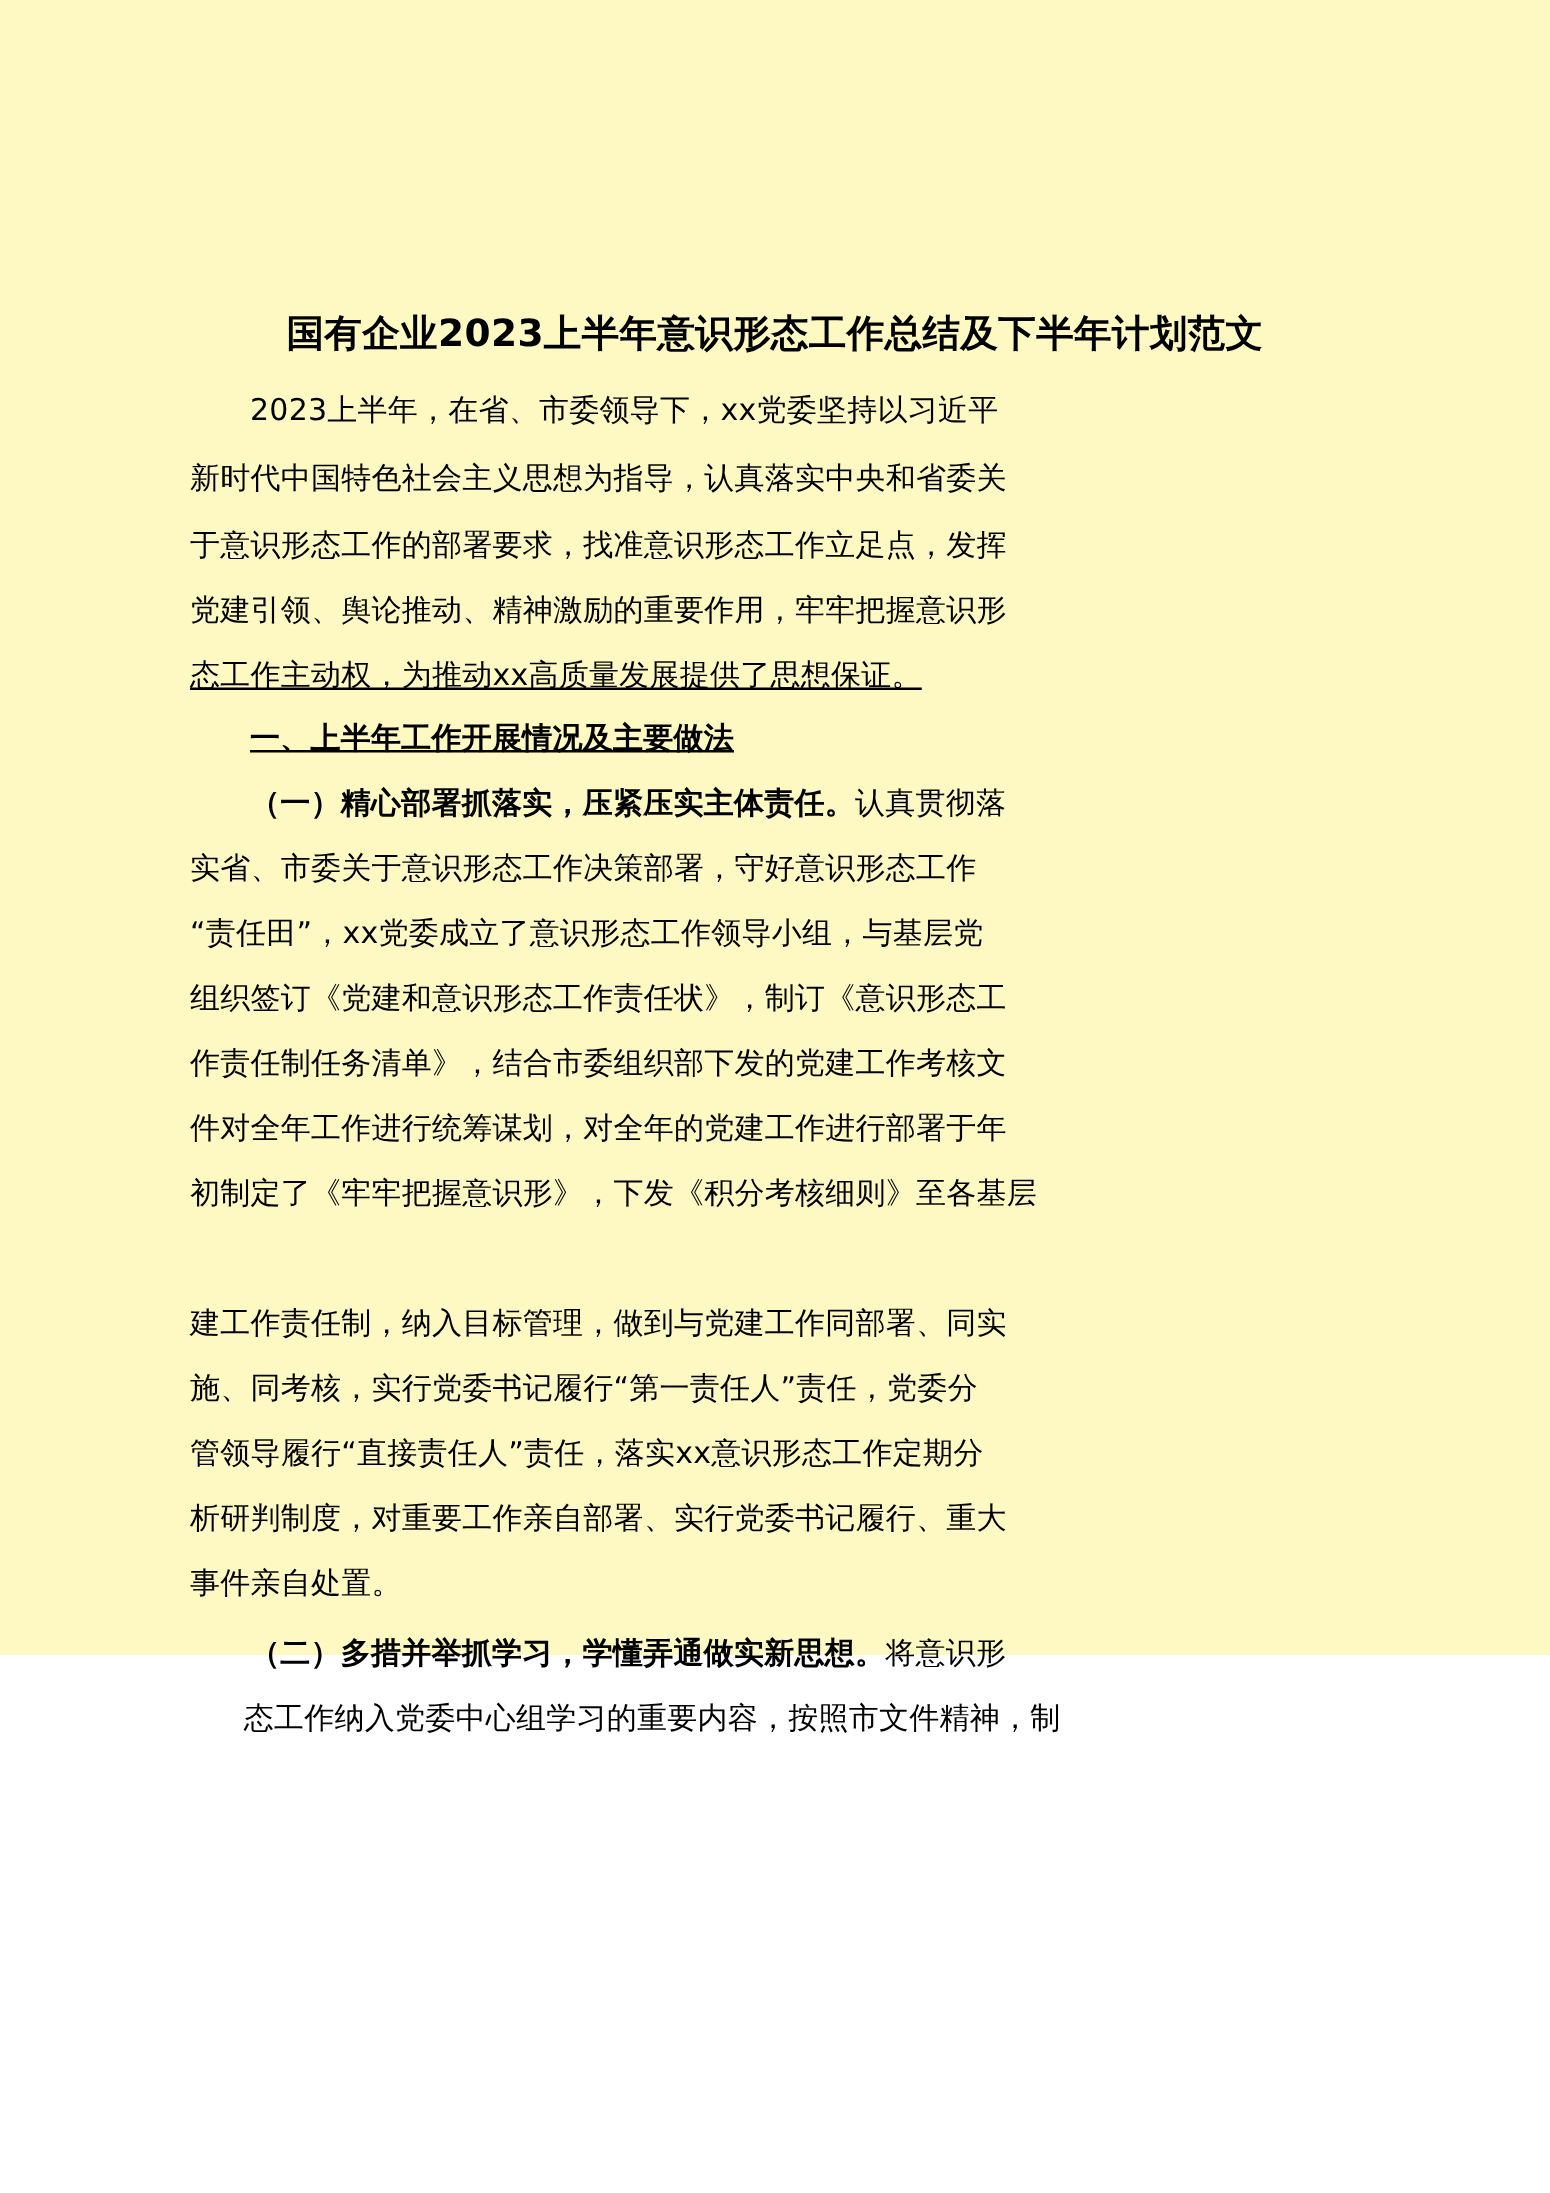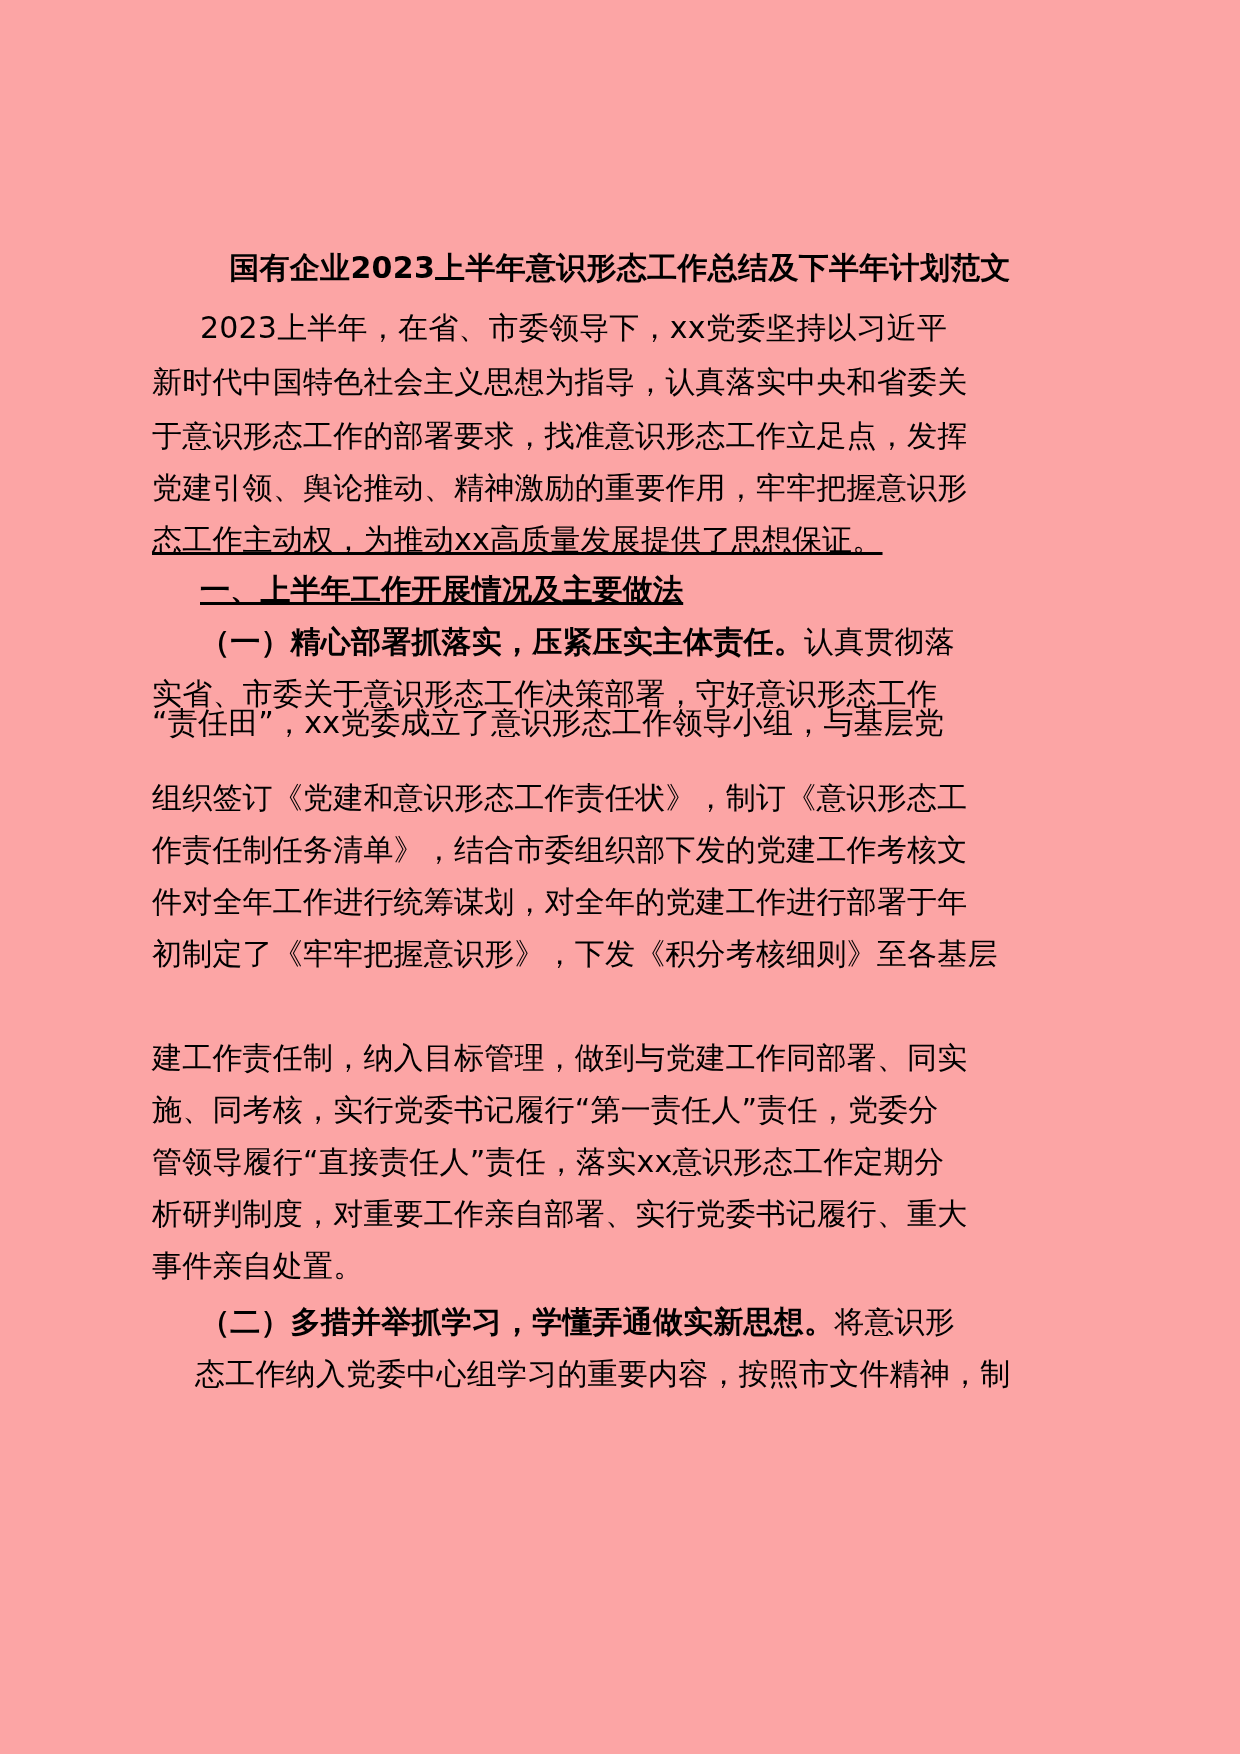--- a/index.html
+++ b/index.html
@@ -13,39 +13,39 @@
       position: relative;
       overflow: hidden;
       font-family: "DejaVu Sans", sans-serif;
       color: #000000;
     }
     .page {
       position: absolute;
       left: 0;
       top: 0;
       width: 1240px;
-      height: 1754px;
-      background: #fca5a5;
+      height: 1324px;
+      background: #fef9c3;
     }
     .title {
       position: absolute;
       left: 150px;
       top: 243px;
       width: 940px;
       text-align: center;
       font-size: 30px;
       font-weight: bold;
       line-height: 50px;
       letter-spacing: 0.3px;
       white-space: nowrap;
     }
     .line {
       position: absolute;
       left: 152px;
-      font-size: 30px;
+      font-size: 24px;
       line-height: 56px;
       white-space: nowrap;
       letter-spacing: 0.2px;
     }
     .bold {
       font-weight: bold;
     }
   </style>
 </head>
 <body>
@@ -70,21 +70,21 @@
   </div>
   <div class="line bold" style="top:562px; left:200px;text-decoration:underline;">
     <span>一、上半年工作开展情况及主要做法</span>
   </div>
   <div class="line" style="top:614px; left:200px;">
     <span class="bold">（一）精心部署抓落实，压紧压实主体责任。</span><span>认真贯彻落</span>
   </div>
   <div class="line" style="top:666px;">
     <span>实省、市委关于意识形态工作决策部署，守好意识形态工作</span>
   </div>
-  <div class="line" style="top:695px;">
+  <div class="line" style="top:718px;">
     <span>“责任田”，xx党委成立了意识形态工作领导小组，与基层党</span>
   </div>
   <div class="line" style="top:770px;">
     <span>组织签订《党建和意识形态工作责任状》，制订《意识形态工</span>
   </div>
   <div class="line" style="top:822px;">
     <span>作责任制任务清单》，结合市委组织部下发的党建工作考核文</span>
   </div>
   <div class="line" style="top:874px;">
     <span>件对全年工作进行统筹谋划，对全年的党建工作进行部署于年</span>

